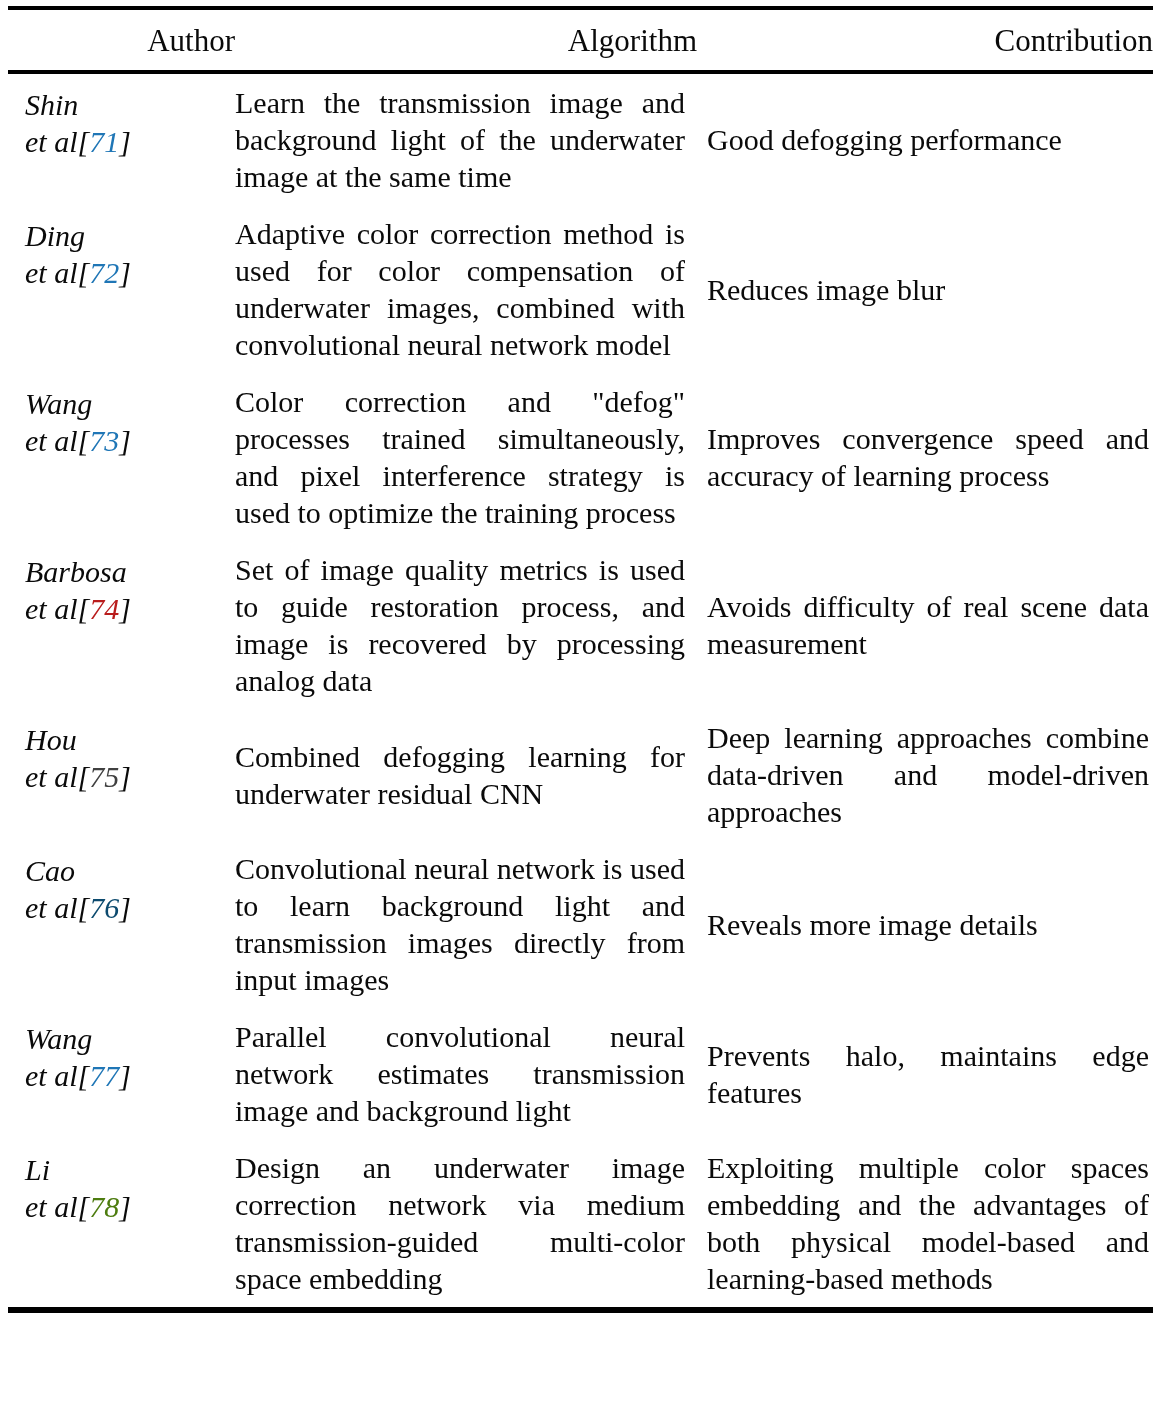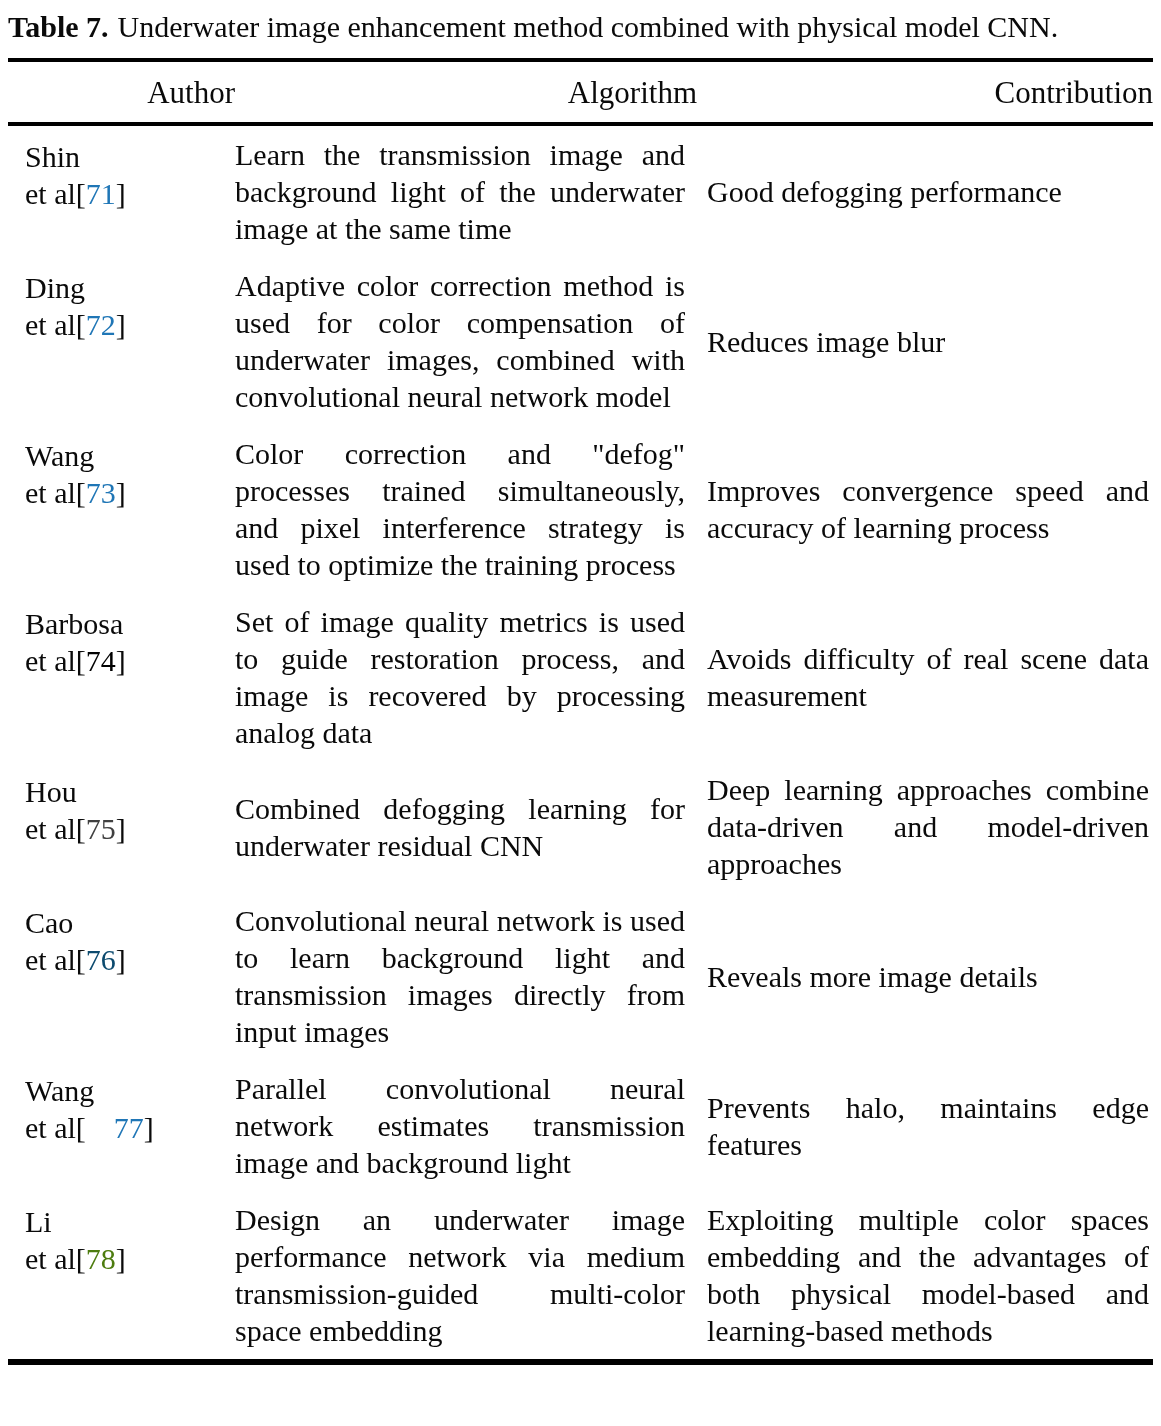--- a/index.html
+++ b/index.html
@@ -47,20 +47,21 @@
   th.col-contribution { padding-left: 10px; }
   tbody td {
     font-size: 30px;
     line-height: 37px;
     padding: 10px 0 10px 0;
   }
   td.author {
     vertical-align: top;
     padding-left: 17px;
     padding-top: 12px;
+    font-style: italic;
   }
   td.algorithm {
     vertical-align: middle;
     text-align: justify;
     padding-right: 12px;
     hyphens: auto;
     -webkit-hyphens: auto;
   }
   td.contribution {
     vertical-align: middle;
@@ -73,23 +74,20 @@
   .cite {
     text-decoration: none;
     cursor: pointer;
   }
 </style>
 </head>
 <body>
 
 <div class="page">
 
-  <p class="caption">
-    <span class="caption-label">Table 7.</span><span>Underwater image enhancement method combined with physical model CNN.</span>
-  </p>
 
   <table class="paper-table">
     <colgroup>
       <col style="width:227px">
       <col style="width:462px">
       <col style="width:456px">
     </colgroup>
     <thead>
       <tr>
         <th class="col-author">Author</th>
@@ -122,21 +120,21 @@
           <span>Wang</span><br>
           <span><span>et al[</span><a class="cite" style="color: rgb(31, 118, 182);">73</a><span>]</span></span>
         </td>
         <td class="algorithm">Color correction and "defog" processes trained simultaneously, and pixel interference strategy is used to optimize the training process</td>
         <td class="contribution">Improves convergence speed and accuracy of learning process</td>
       </tr>
 
       <tr>
         <td class="author">
           <span>Barbosa</span><br>
-          <span><span>et al[</span><a class="cite" style="color: #000000;">74</a><span>]</span></span>
+          <span><span>et al[</span><a class="cite" style="color: #b91c1c;">74</a><span>]</span></span>
         </td>
         <td class="algorithm">Set of image quality metrics is used to guide restoration process, and image is recovered by processing analog data</td>
         <td class="contribution">Avoids difficulty of real scene data measurement</td>
       </tr>
 
       <tr>
         <td class="author">
           <span>Hou</span><br>
           <span><span>et al[</span><a class="cite" style="color: #404040;">75</a><span>]</span></span>
         </td>
@@ -149,30 +147,30 @@
           <span>Cao</span><br>
           <span><span>et al[</span><a class="cite" style="color: #0c4a6e;">76</a><span>]</span></span>
         </td>
         <td class="algorithm">Convolutional neural network is used to learn background light and transmission images directly from input images</td>
         <td class="contribution">Reveals more image details</td>
       </tr>
 
       <tr>
         <td class="author">
           <span>Wang</span><br>
-          <span><span>et al[</span><a class="cite" style="color: rgb(31, 118, 182); margin-left: 28px;">77</a><span>]</span></span>
+          <span><span>et al[</span><a class="cite" style="color: rgb(31, 118, 182);">77</a><span>]</span></span>
         </td>
         <td class="algorithm">Parallel convolutional neural network estimates transmission image and background light</td>
         <td class="contribution">Prevents halo, maintains edge features</td>
       </tr>
 
       <tr>
         <td class="author">
           <span>Li</span><br>
           <span><span>et al[</span><a class="cite" style="color: #4d7c0f;">78</a><span>]</span></span>
         </td>
-        <td class="algorithm">Design an underwater image performance network via medium transmission-guided multi-color space embedding</td>
+        <td class="algorithm">Design an underwater image correction network via medium transmission-guided multi-color space embedding</td>
         <td class="contribution">Exploiting multiple color spaces embedding and the advantages of both physical model-based and learning-based methods</td>
       </tr>
 
     </tbody>
   </table>
 </div>
 
 </body></html>

